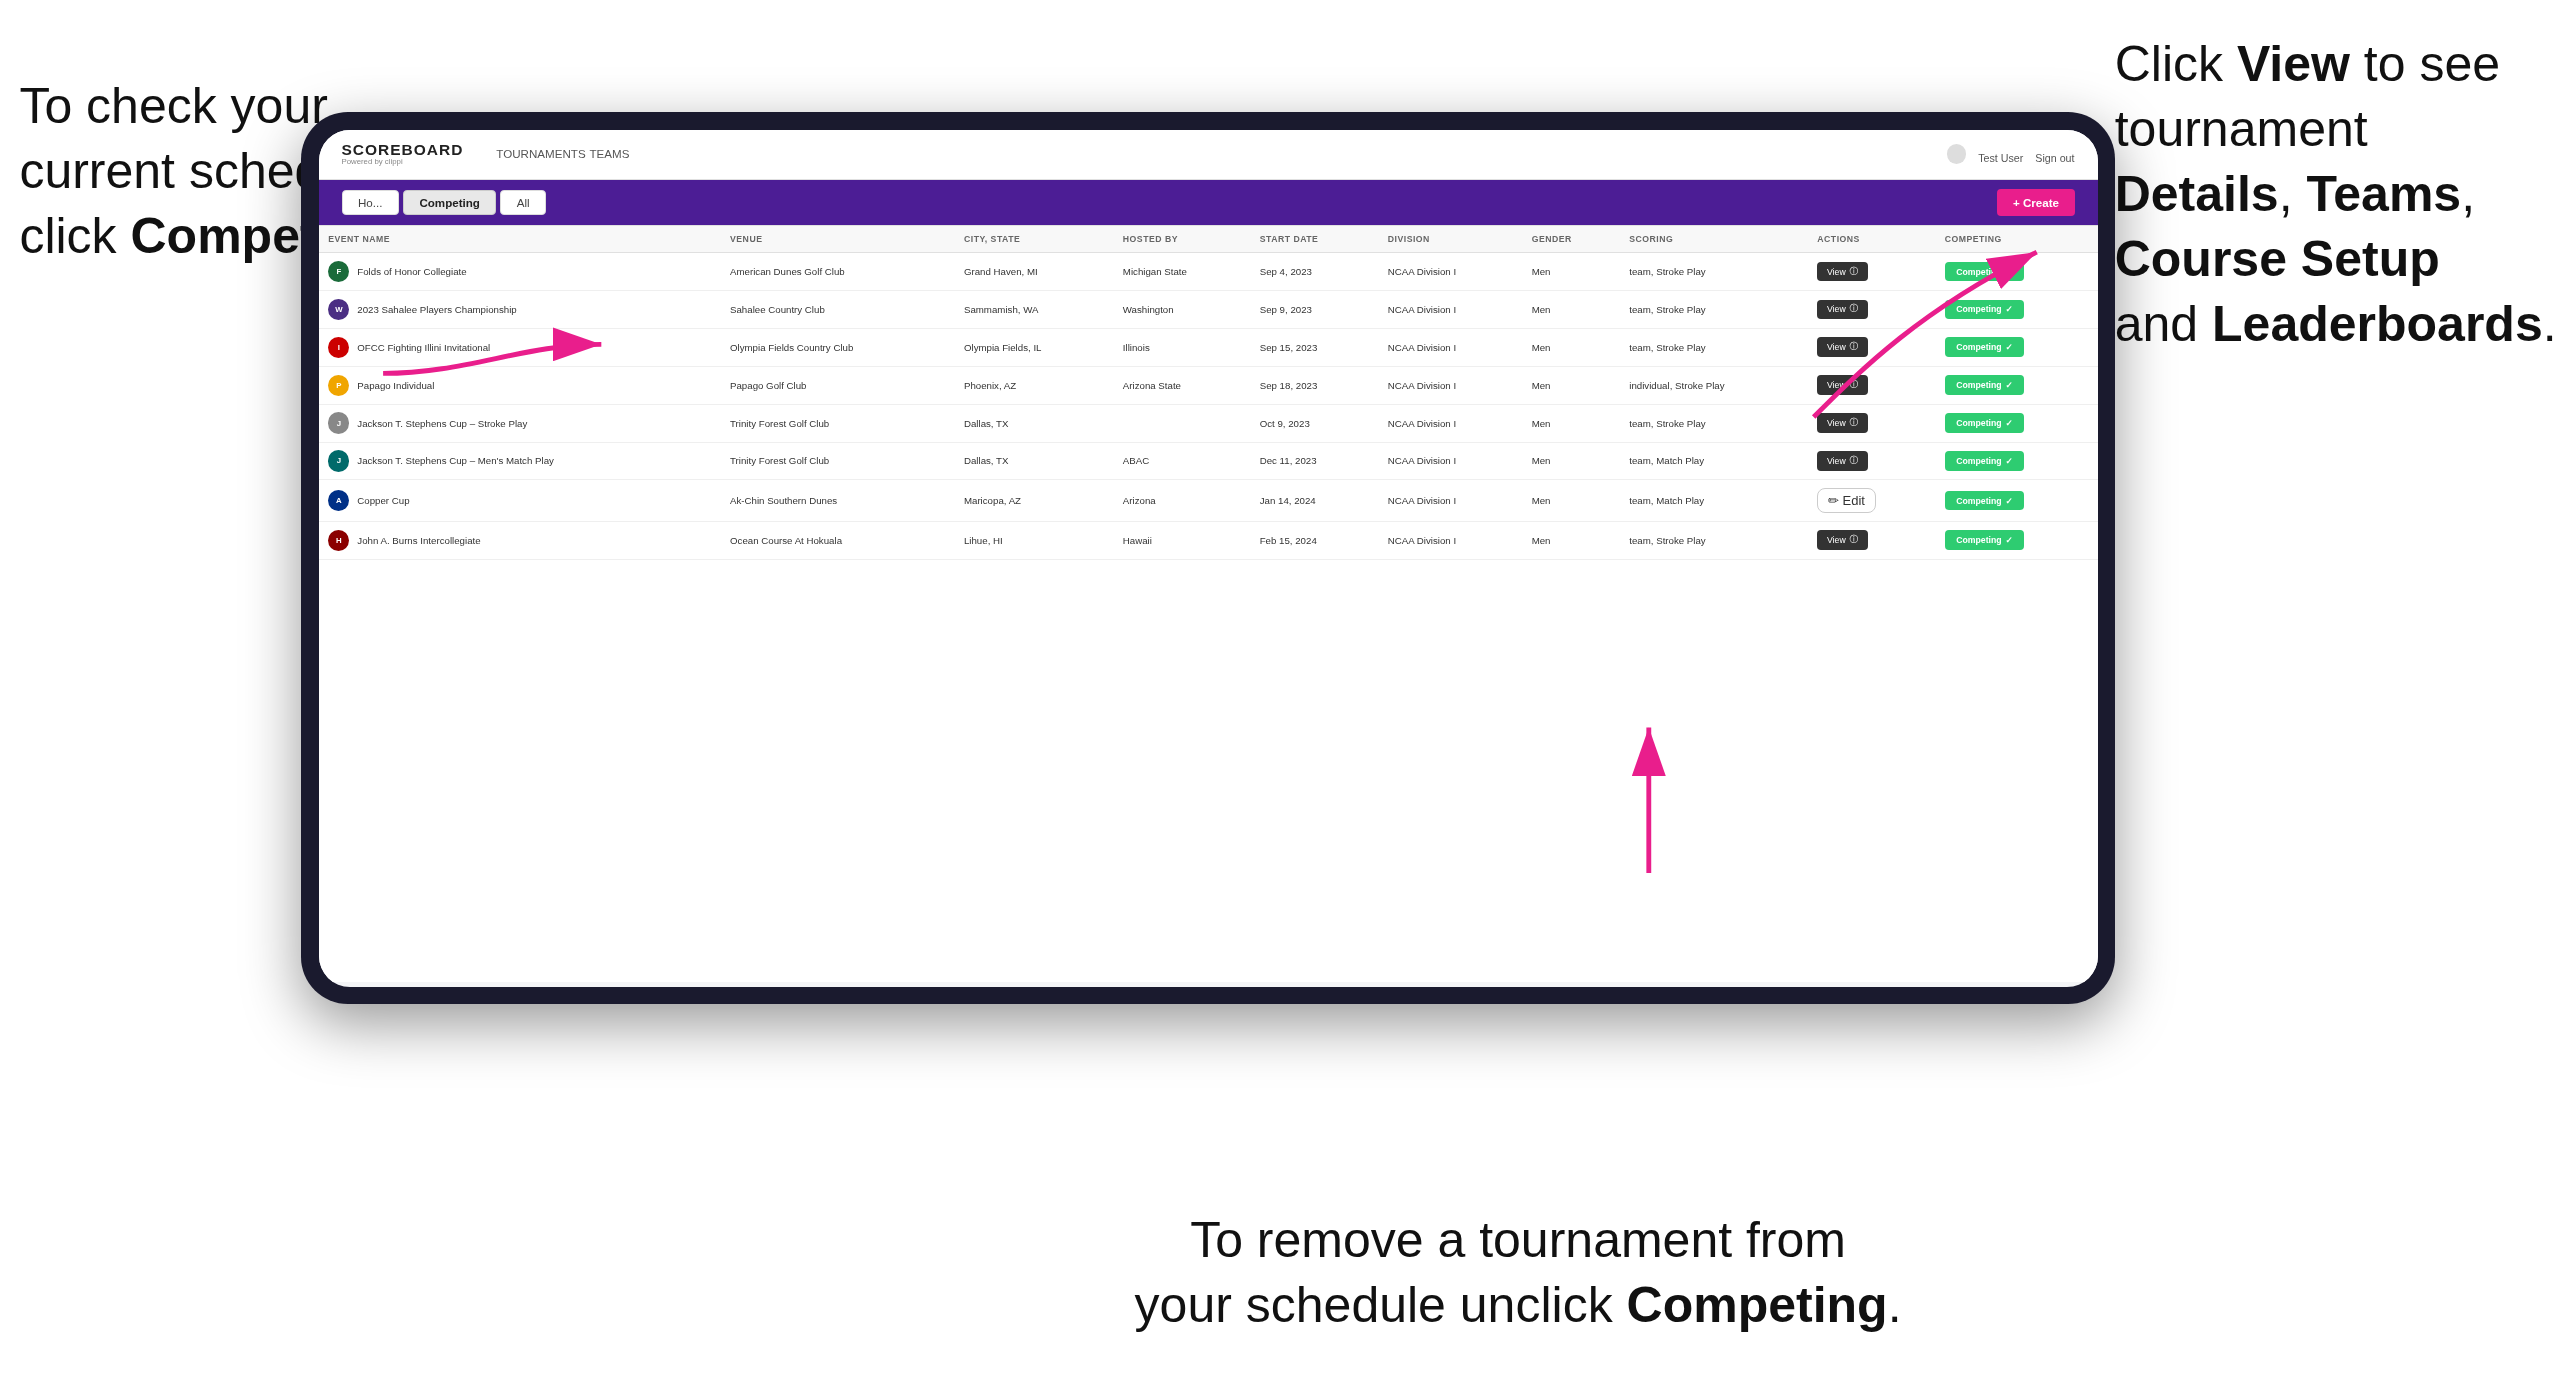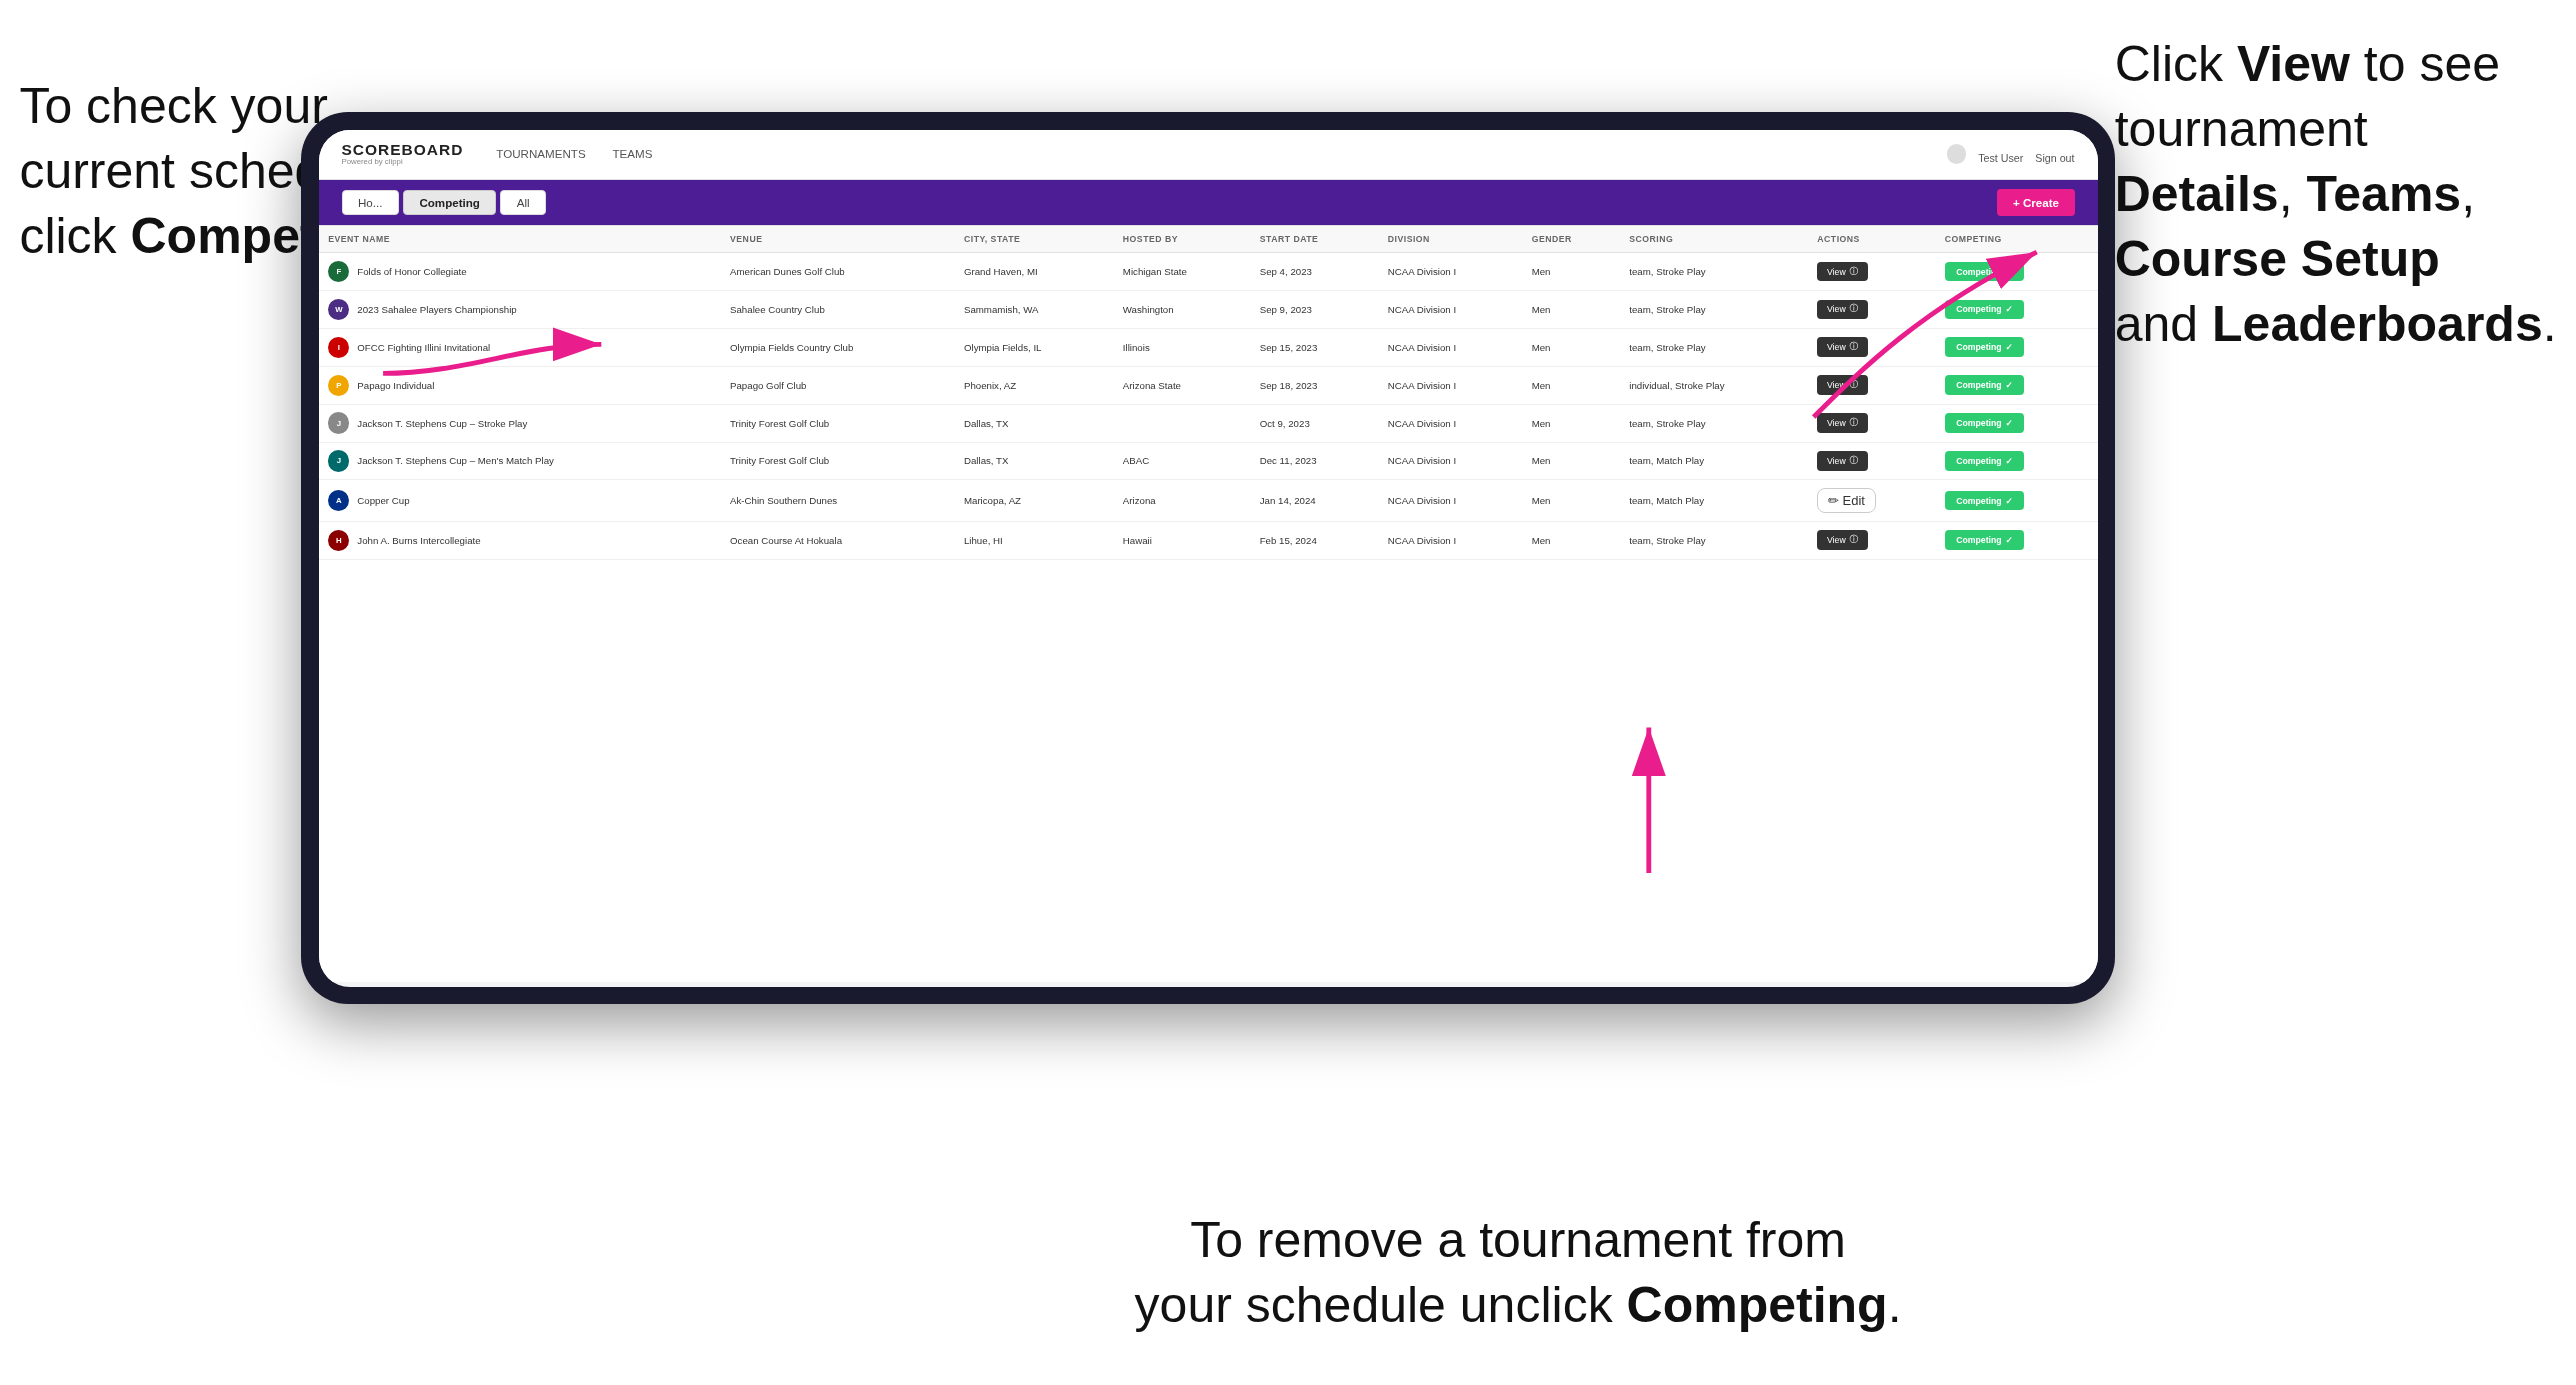--- a/index.html
+++ b/index.html
@@ -93,21 +93,20 @@
       font-weight: 900;
       color: #222;
       letter-spacing: 1px;
     }
     .scoreboard-logo .logo-sub {
       font-size: 7.8px;
       color: #888;
     }
     .nav-links {
       display: flex;
-      gap: 23px;
     }
     .nav-link {
       font-size: 11.6px;
       color: #555;
       font-weight: 500;
       cursor: pointer;
       text-decoration: none;
       padding: 3.9px 1.9px;
     }
     .header-right {

